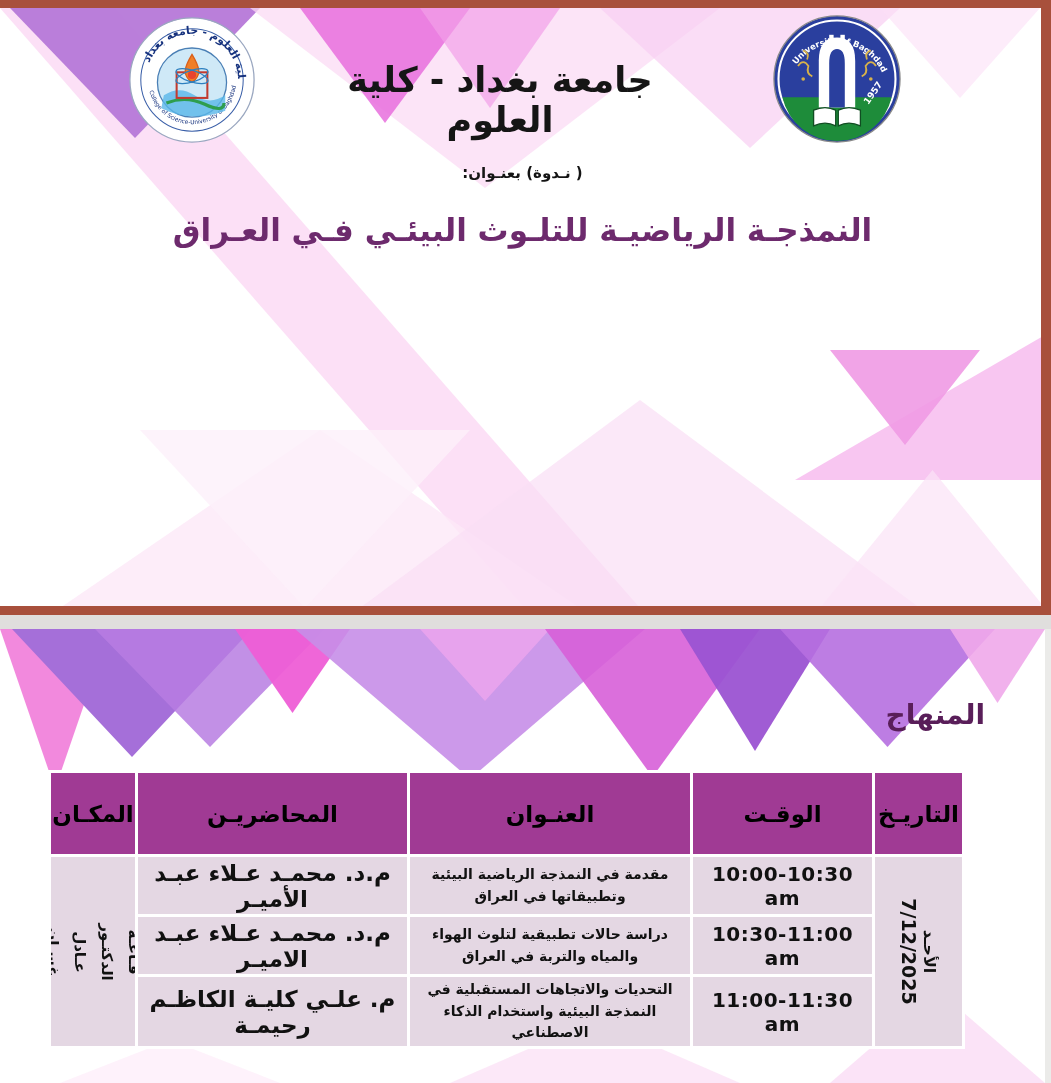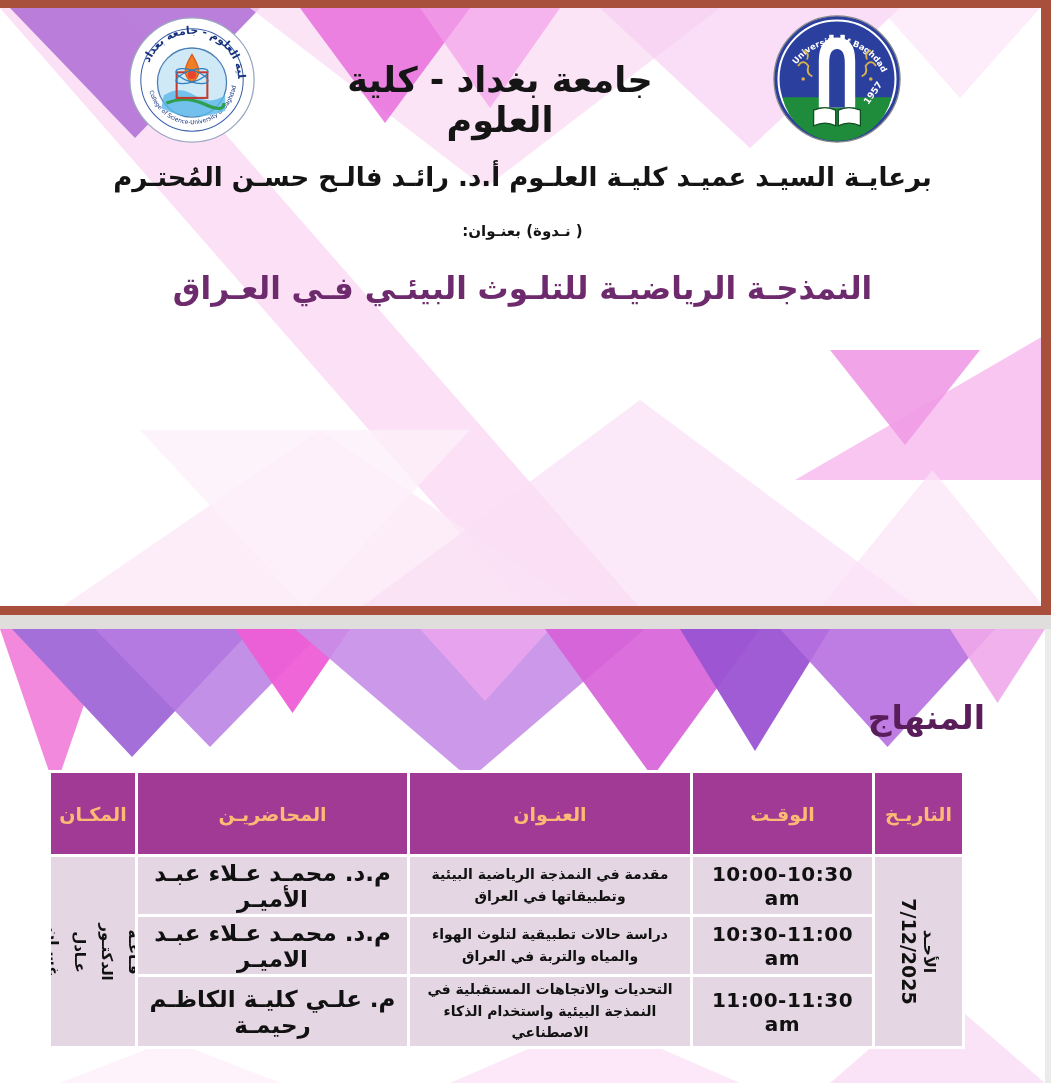--- a/index.html
+++ b/index.html
@@ -19,27 +19,27 @@
   .logo { position:absolute; }
   .p1-title { position:absolute; left:290px; top:48px; width:420px; text-align:center;
               font-size:35px; font-weight:bold; color:#151515; direction:rtl; }
   .p1-lines { position:absolute; top:148px; left:30px; width:985px; text-align:center; direction:rtl; }
   .p1-line  { font-weight:bold; color:#141414; }
   .line-a { font-size:26px; line-height:58px; }
   .line-b { font-size:15px; line-height:50px; }
   .seminar-title { font-size:31px; line-height:64px; font-weight:bold; color:#6d2a6d; }
 
   
-  .section-title { position:absolute; top:698px; right:66px; font-size:33px; font-weight:bold;
+  .section-title { position:absolute; top:698px; right:66px; font-size:28px; font-weight:bold;
                    color:#591e59; direction:rtl; }
 
   table.program { position:absolute; left:48px; top:770px; width:914px; border-collapse:collapse;
                   table-layout:fixed; direction:rtl; }
   table.program th, table.program td { border:3px solid #ffffff; text-align:center; vertical-align:middle; }
-  table.program th { background:#a03a94; color:#fdba74; font-size:19px; font-weight:bold; height:84px; }
+  table.program th { background:#a03a94; color:#000000; font-size:23px; font-weight:bold; height:84px; }
   table.program td { background:#e4d7e3; color:#111111; }
   tr.row-h60 { height:60px; }
   tr.row-h57 { height:57px; }
   td.cell-time { font-size:20px; font-weight:bold; direction:ltr; letter-spacing:.5px; }
   td.cell-topic { font-size:14px; font-weight:bold; line-height:1.55; padding:2px 10px; }
   td.cell-lect { font-size:23px; font-weight:bold; }
   td.cell-rot { position:relative; }
   .rot-wrap { position:absolute; inset:0; display:flex; align-items:center; justify-content:center; overflow:hidden; }
   .rot-box { transform:rotate(90deg); width:160px; text-align:center; direction:rtl; }
   .rot-day  { font-size:16px; font-weight:bold; }
@@ -110,21 +110,20 @@
       <path d="M68,74 Q59,70 51,74 L51,86 Q59,82 68,86 Z" fill="#ffffff" stroke="#114d22" stroke-width="1"></path>
       <text x="74" y="70" font-size="7" fill="#ffffff" font-weight="bold" transform="rotate(-55 74 70)">1957</text>
       <path d="M20,40 q4,-6 8,0 q-2,6 3,8 M24,28 q5,2 3,7" stroke="#d8b24a" stroke-width="1.4" fill="none"></path>
       <path d="M80,40 q-4,-6 -8,0 q2,6 -3,8 M76,28 q-5,2 -3,7" stroke="#d8b24a" stroke-width="1.4" fill="none"></path>
       <circle cx="24" cy="50" r="1.4" fill="#d8b24a"></circle>
         <circle cx="76" cy="50" r="1.4" fill="#d8b24a"></circle>
     </svg>
   </div>
 
   <div class="p1-lines">
-    <div class="p1-line line-a">برعايـة السيـد عميـد كليـة العلـوم أ.د. رائـد فالـح حسـن المُحتـرم</div>
     <div class="p1-line line-b">( نـدوة) بعنـوان:</div>
     <div class="seminar-title">النمذجـة الرياضيـة للتلـوث البيئـي فـي العـراق</div>
   </div>
 
   <div class="bar" style="left:0;top:0;width:1051px;height:8px;background:#a8503c;"></div>
   <div class="bar" style="left:1041px;top:0;width:10px;height:615px;background:#a8503c;"></div>
   <div class="bar" style="left:0;top:606px;width:1051px;height:9px;background:#a8503c;"></div>
   <div class="bar" style="left:0;top:615px;width:1051px;height:14px;background:#e0dedd;"></div>
   <div class="bar" style="left:1045px;top:629px;width:6px;height:454px;background:#ebebe9;"></div>
 

